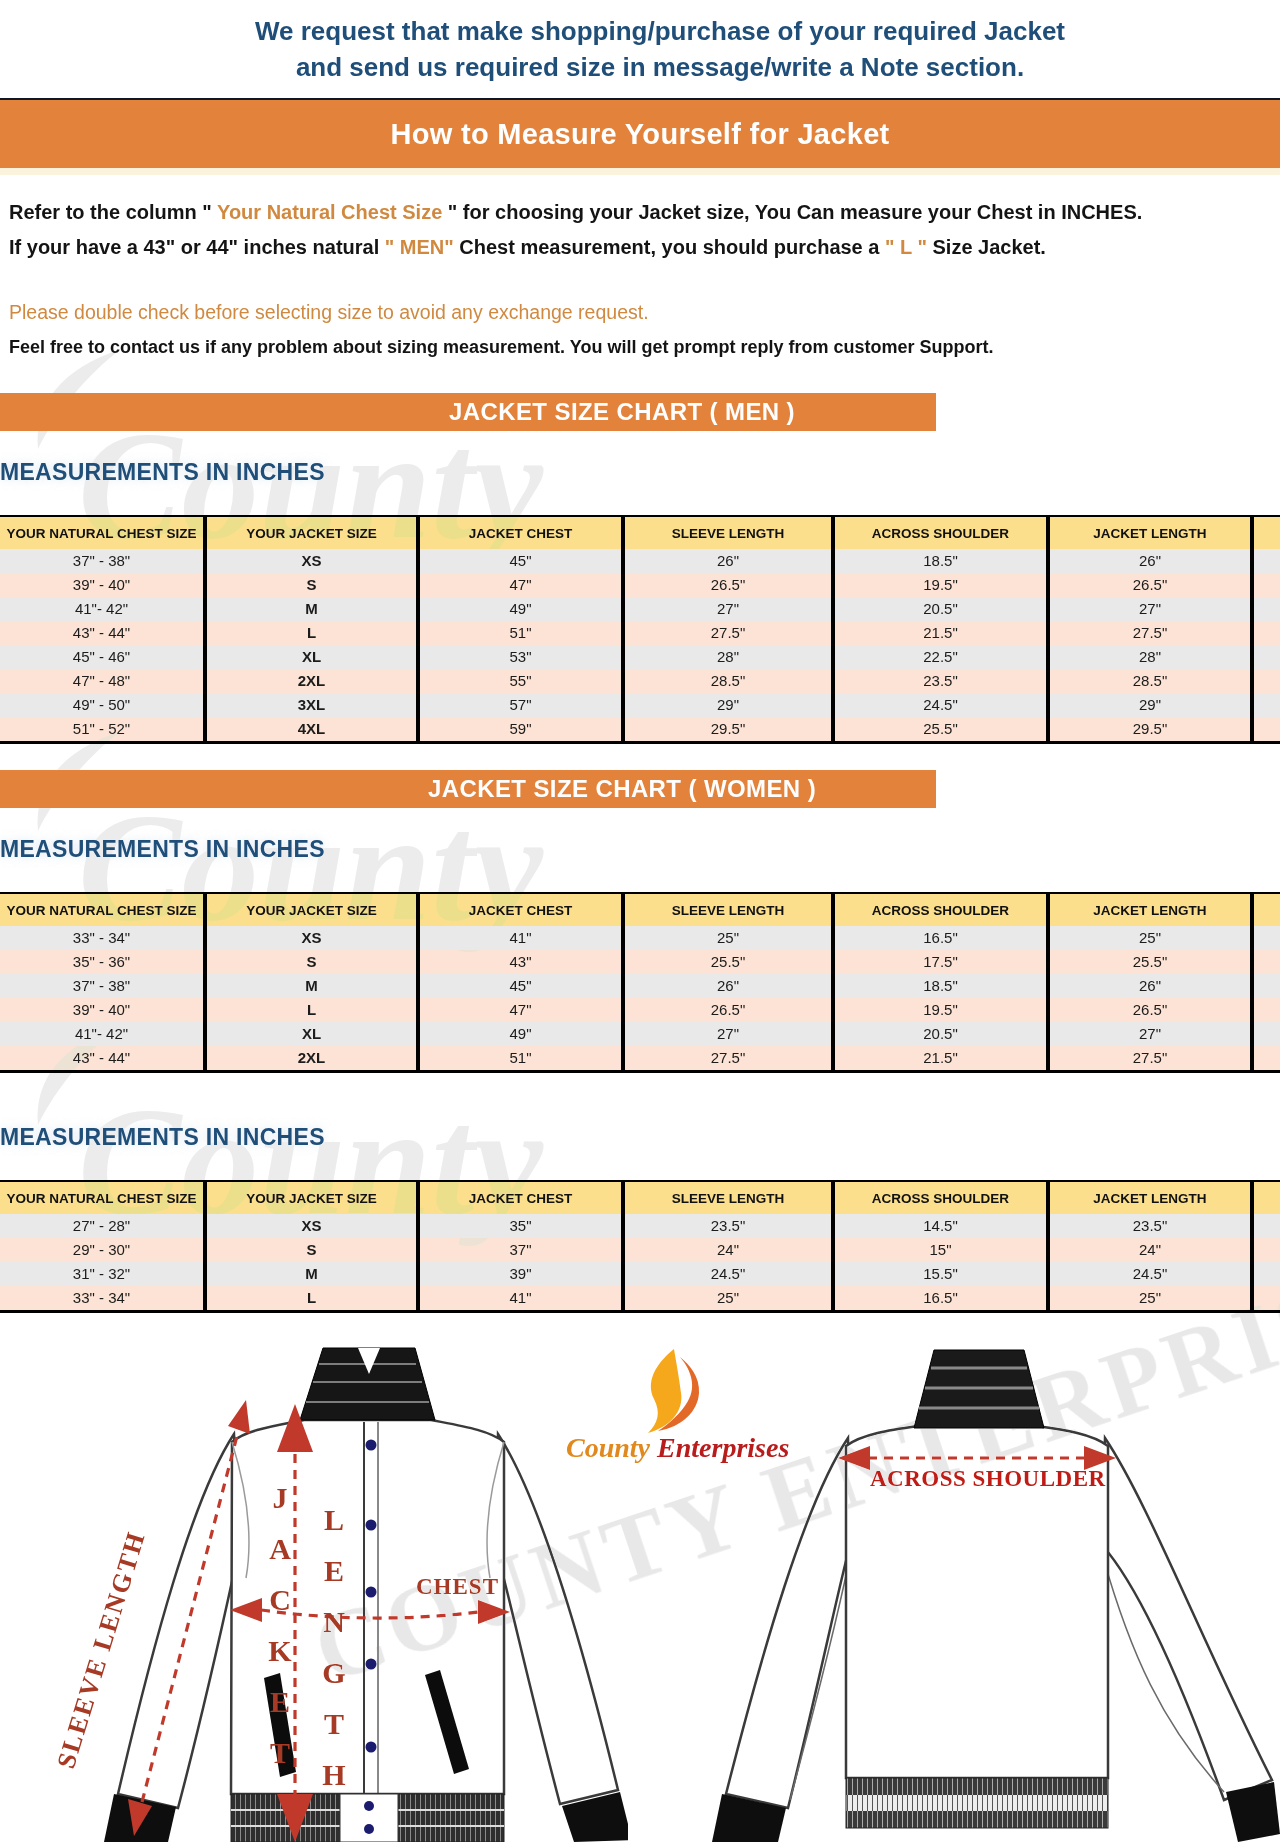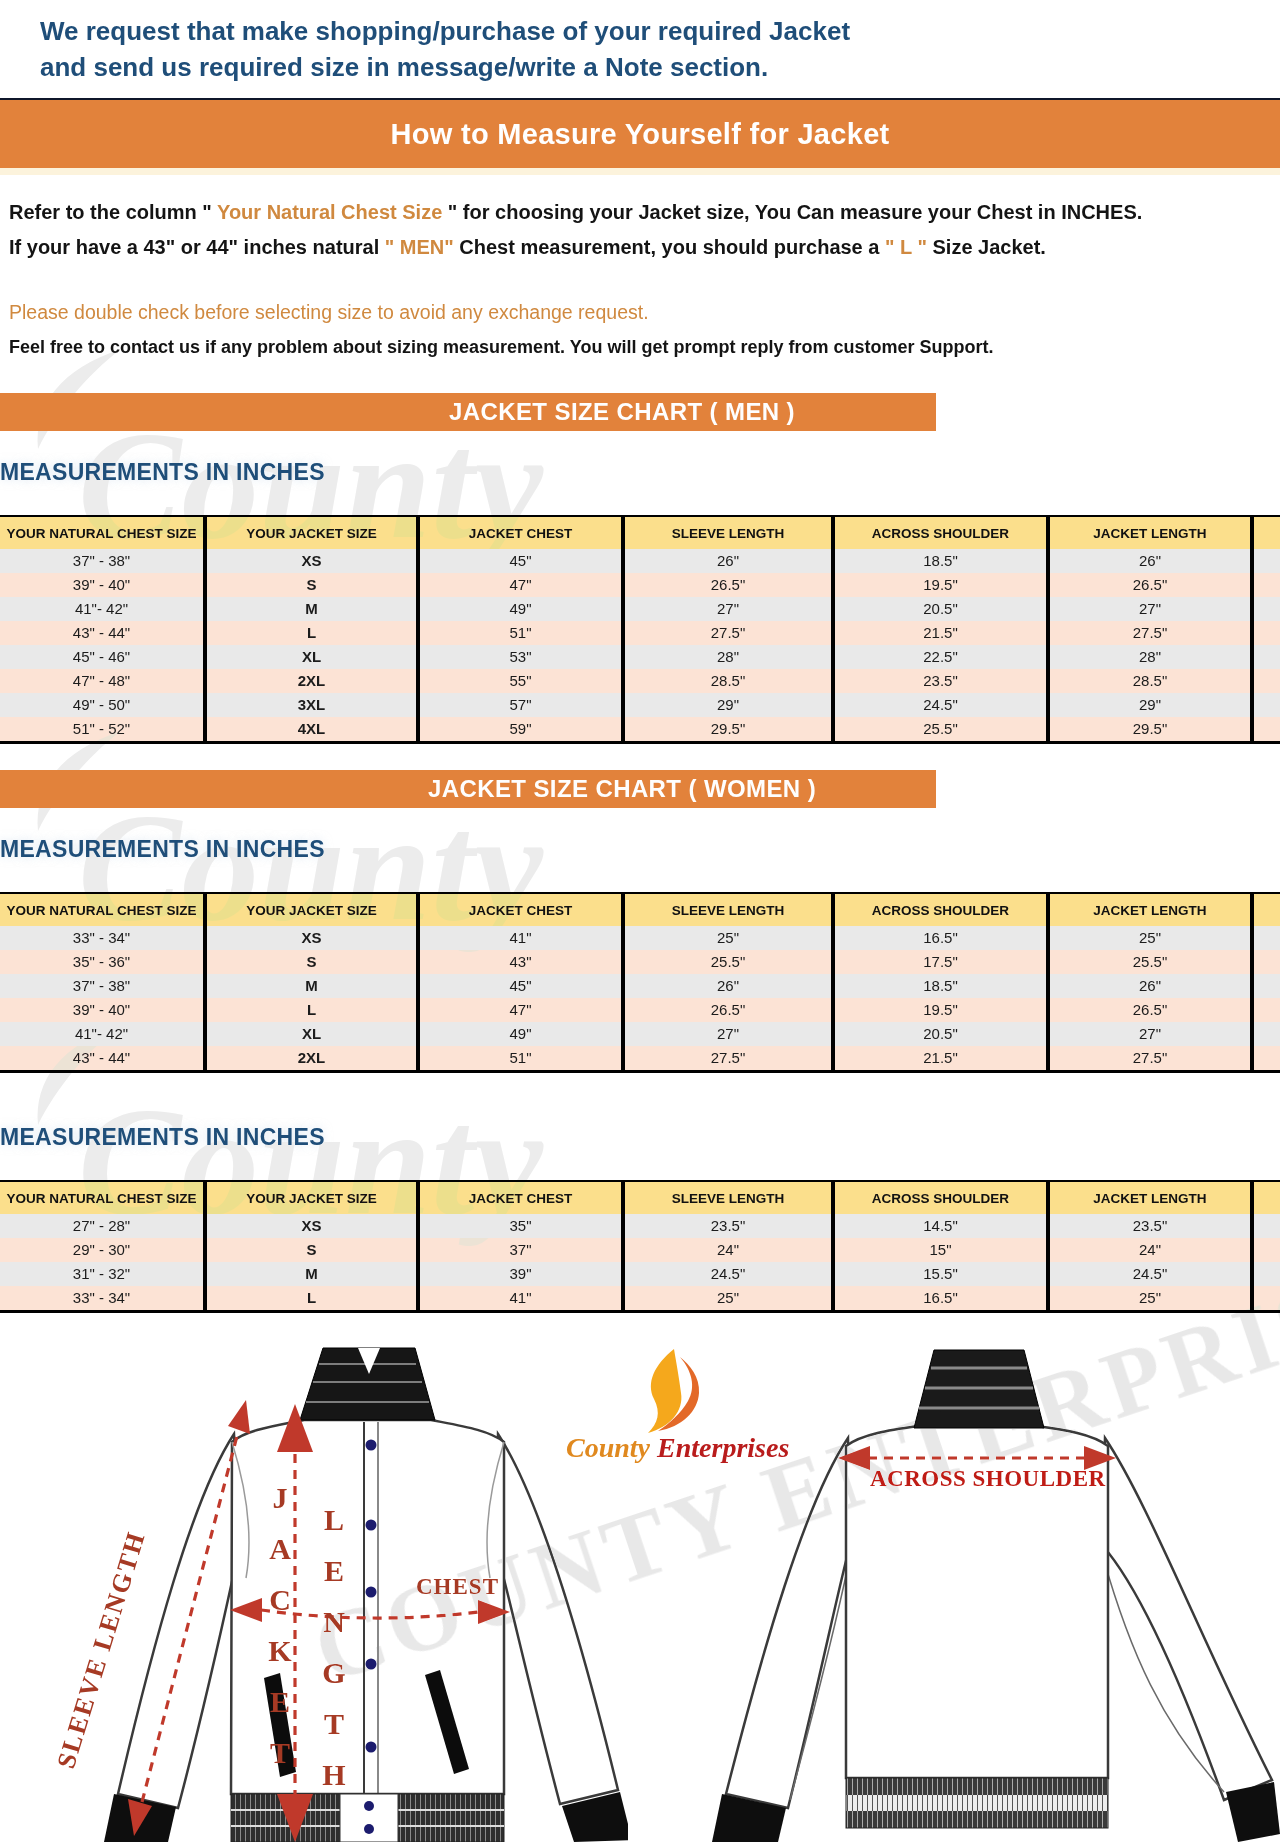--- a/index.html
+++ b/index.html
@@ -1,18 +1,18 @@
 <!DOCTYPE html>
 <html><head>
 <meta charset="utf-8">
 <style>
 *{margin:0;padding:0;box-sizing:border-box}
 body{background:#fff}
 .page{position:relative;width:1280px;height:1842px;background:#fff;overflow:hidden;font-family:"Liberation Sans",sans-serif}
-.top-note{position:absolute;top:13px;left:0;width:1280px;font-weight:bold;font-size:26px;line-height:36px;color:#1f4e79;padding-left:40px}
+.top-note{position:absolute;top:13px;left:0;width:1280px;text-align:center;font-weight:bold;font-size:26px;line-height:36px;color:#1f4e79;padding-left:40px}
 .main-banner{position:absolute;top:98px;left:0;width:1280px;height:77px;background:#e2823b;border-top:2px solid #0f172a;border-bottom:7px solid #fcf3dc;display:flex;align-items:center;justify-content:center}
 .main-banner span{color:#fff;font-size:29px;font-weight:bold;letter-spacing:.3px}
 .intro{position:absolute;top:195px;left:9px;width:1266px;font-size:20px;font-weight:bold;color:#141414;line-height:35px}
 .hl{color:#d0893f}
 .warning{position:absolute;top:301px;left:9px;font-size:19.5px;font-weight:normal;color:#d0893f}
 .support{position:absolute;top:337px;left:9px;font-size:18px;font-weight:bold;color:#141414}
 .section{position:absolute;left:0;width:1280px}
 .chart-banner{height:38px;width:936px;background:#e2823b;display:flex;align-items:center}
 .chart-banner span{display:block;width:100%;text-align:center;padding-left:308px;color:#fefefe;font-size:24px;font-weight:bold;letter-spacing:.4px}
 .measure-title{margin-top:28px;width:1250px;text-align:left;color:#1f4e79;font-size:23px;font-weight:bold;letter-spacing:.3px;text-shadow:0 0 10px rgba(190,210,230,.55)}

